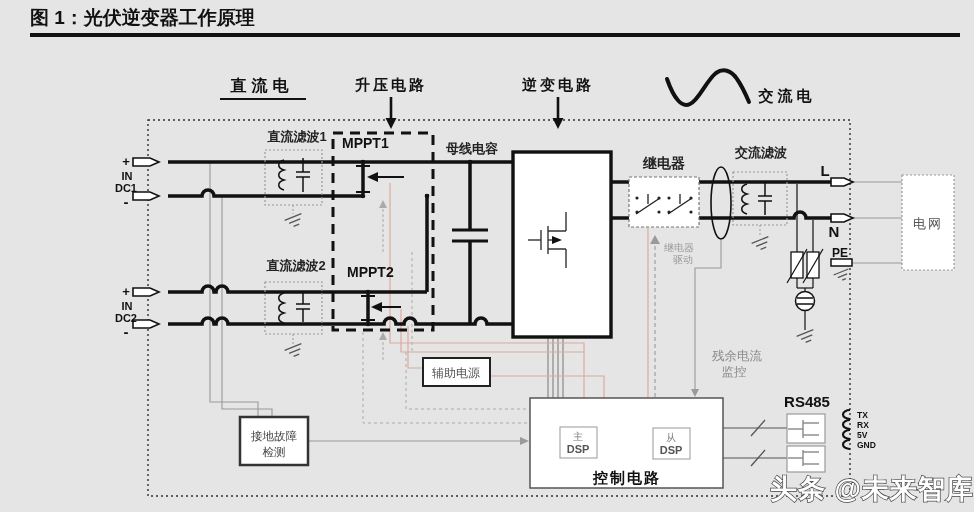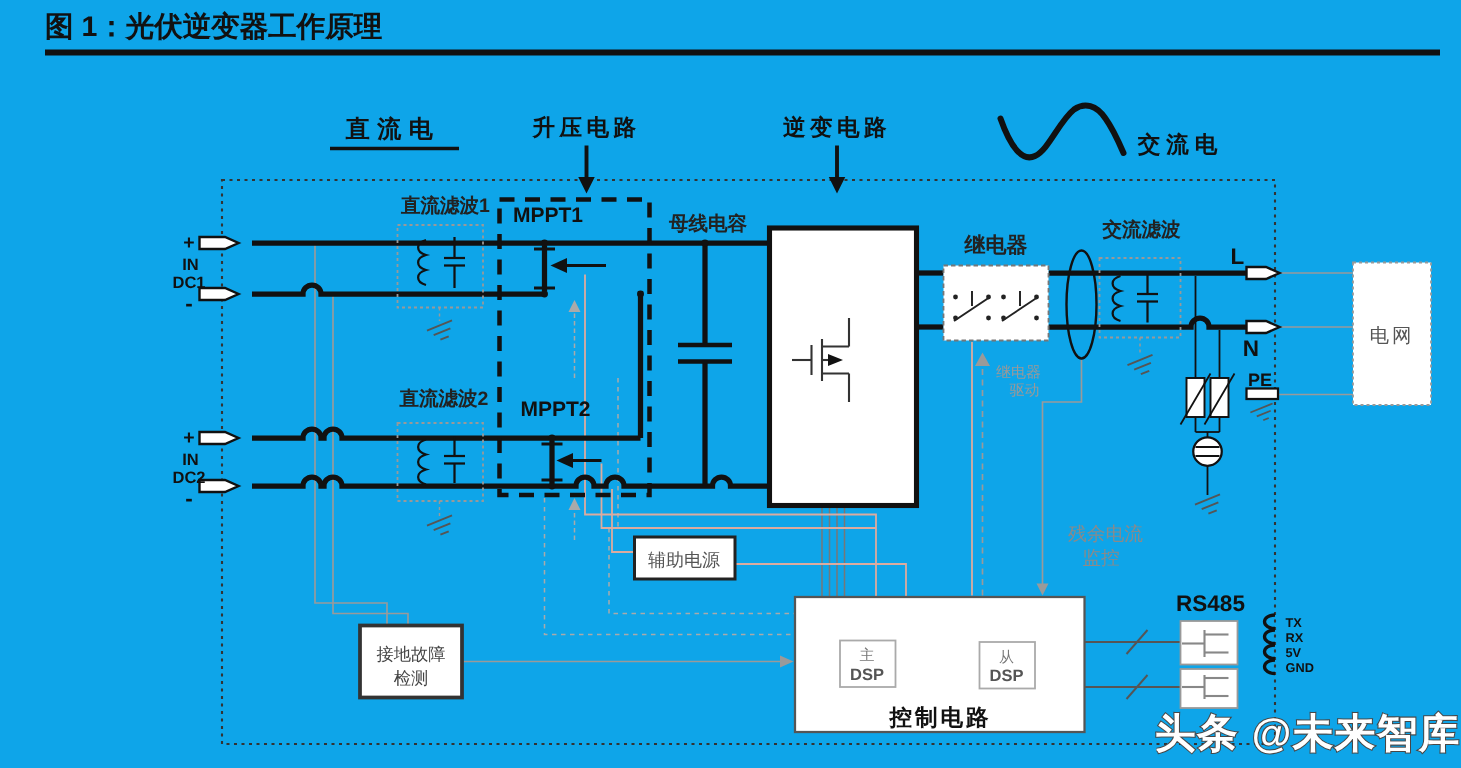--- a/index.html
+++ b/index.html
@@ -1,16 +1,16 @@
 <!DOCTYPE html>
 <html><head>
 <meta charset="utf-8">
 <style>
   html,body{margin:0;padding:0;background:#ffffff;}
-  .page{position:relative;width:974px;height:512px;background:#0ea5e9;overflow:hidden;
+  .page{position:relative;width:974px;height:512px;background:#e5e5e5;overflow:hidden;
         font-family:"Liberation Sans","DejaVu Sans",sans-serif;}
   svg{position:absolute;left:0;top:0;}
   text{font-family:"Liberation Sans","DejaVu Sans",sans-serif;}
   .t-title{font-size:19px;font-weight:bold;fill:#111;}
   .t-stage{font-size:15px;font-weight:bold;fill:#111;letter-spacing:3px;}
   .t-comp{font-size:13px;font-weight:bold;fill:#222;}
   .t-mppt{font-size:14px;font-weight:bold;fill:#111;}
   .t-term{font-weight:bold;fill:#111;}
   .t-grey{fill:#8a8a8a;}
   .t-small{font-size:10px;fill:#999;}

